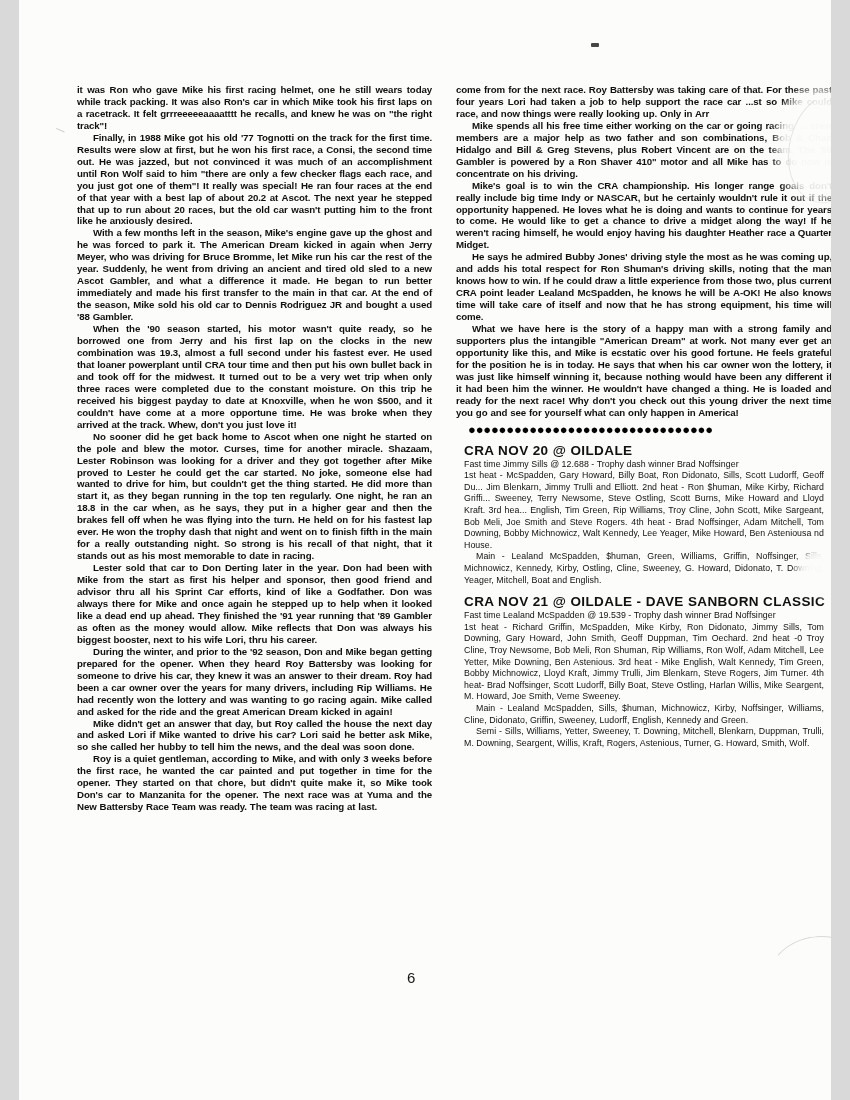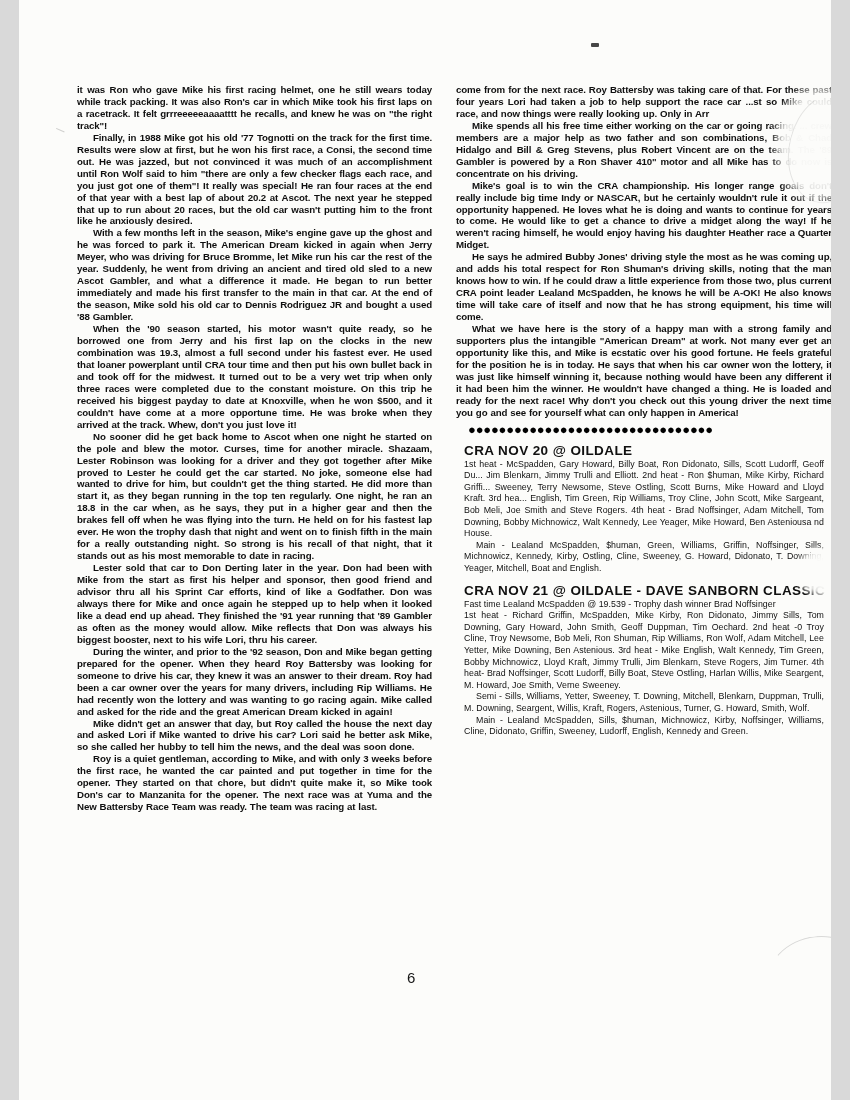--- a/index.html
+++ b/index.html
@@ -137,30 +137,31 @@
 
         <p class="para indent">What we have here is the story of a happy man with a strong family and supporters plus the intangible "American Dream" at work. Not many ever get an opportunity like this, and Mike is ecstatic over his good fortune. He feels grateful for the position he is in today. He says that when his car owner won the lottery, it was just like himself winning it, because nothing would have been any different if it had been him the winner. He wouldn't have changed a thing. He is loaded and ready for the next race! Why don't you check out this young driver the next time you go and see for yourself what can only happen in America!</p>
       </div>
 
     <div class="dots">●●●●●●●●●●●●●●●●●●●●●●●●●●●●●●●●</div>
 
     <div>
 
         <section class="result-section">
           <h2 class="result-heading">CRA NOV 20 @ OILDALE</h2>
+          <p class="result-line fast">Fast time Jimmy Sills @ 12.688 - Trophy dash winner Brad Noffsinger</p>
           <p class="result-line heats">1st heat - McSpadden, Gary Howard, Billy Boat, Ron Didonato, Sills, Scott Ludorff, Geoff Du... Jim Blenkarn, Jimmy Trulli and Elliott. 2nd heat - Ron $human, Mike Kirby, Richard Griffi... Sweeney, Terry Newsome, Steve Ostling, Scott Burns, Mike Howard and Lloyd Kraft. 3rd hea... English, Tim Green, Rip Williams, Troy Cline, John Scott, Mike Sargeant, Bob Meli, Joe Smith and Steve Rogers. 4th heat - Brad Noffsinger, Adam Mitchell, Tom Downing, Bobby Michnowicz, Walt Kennedy, Lee Yeager, Mike Howard, Ben Asteniousa nd House.</p>
           <p class="result-line main">Main - Lealand McSpadden, $human, Green, Williams, Griffin, Noffsinger, Sills, Michnowicz, Kennedy, Kirby, Ostling, Cline, Sweeney, G. Howard, Didonato, T. Downing, Yeager, Mitchell, Boat and English.</p>
         </section>
 
         <section class="result-section">
           <h2 class="result-heading">CRA NOV 21 @ OILDALE - DAVE SANBORN CLASSIC&nbsp;&nbsp; 37 CARS</h2>
           <p class="result-line fast">Fast time Lealand McSpadden @ 19.539 - Trophy dash winner Brad Noffsinger</p>
           <p class="result-line heats">1st heat - Richard Griffin, McSpadden, Mike Kirby, Ron Didonato, Jimmy Sills, Tom Downing, Gary Howard, John Smith, Geoff Duppman, Tim Oechard. 2nd heat -0 Troy Cline, Troy Newsome, Bob Meli, Ron Shuman, Rip Williams, Ron Wolf, Adam Mitchell, Lee Yetter, Mike Downing, Ben Astenious. 3rd heat - Mike English, Walt Kennedy, Tim Green, Bobby Michnowicz, Lloyd Kraft, Jimmy Trulli, Jim Blenkarn, Steve Rogers, Jim Turner. 4th heat- Brad Noffsinger, Scott Ludorff, Billy Boat, Steve Ostling, Harlan Willis, Mike Seargent, M. Howard, Joe Smith, Verne Sweeney.</p>
+          <p class="result-line main">Main - Lealand McSpadden, Sills, $human, Michnowicz, Kirby, Noffsinger, Williams, Cline, Didonato, Griffin, Sweeney, Ludorff, English, Kennedy and Green.</p>
           <p class="result-line semi">Semi - Sills, Williams, Yetter, Sweeney, T. Downing, Mitchell, Blenkarn, Duppman, Trulli, M. Downing, Seargent, Willis, Kraft, Rogers, Astenious, Turner, G. Howard, Smith, Wolf.</p>
-          <p class="result-line main">Main - Lealand McSpadden, Sills, $human, Michnowicz, Kirby, Noffsinger, Williams, Cline, Didonato, Griffin, Sweeney, Ludorff, English, Kennedy and Green.</p>
         </section>
       </div>
   </div>
 
   <div class="page-number">6</div>
 
   <div class="smudge smudge-top"></div>
   <div class="curl-top"></div>
   <div class="smudge smudge-results"></div>
   <div class="curl-bottom"></div>

